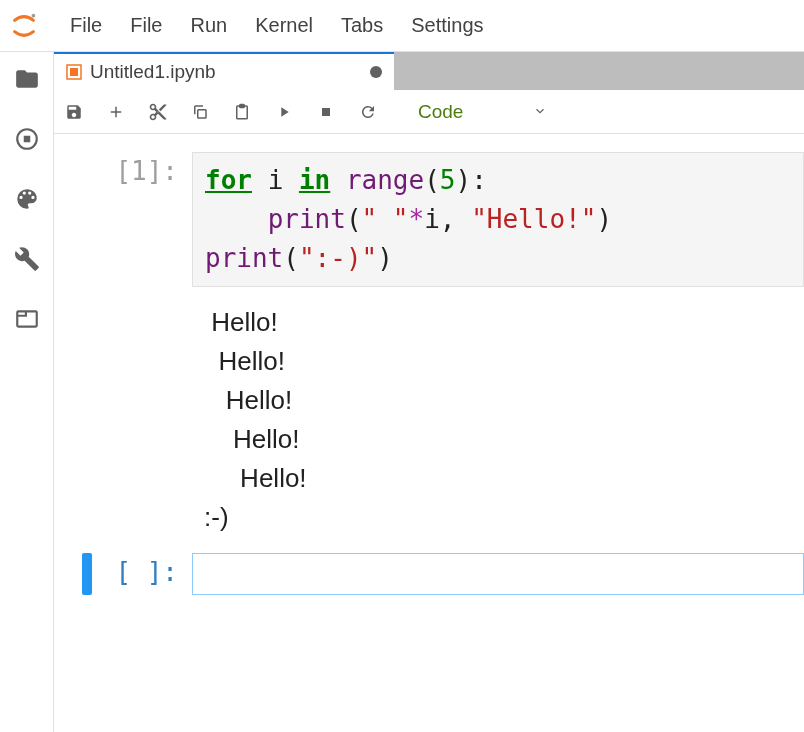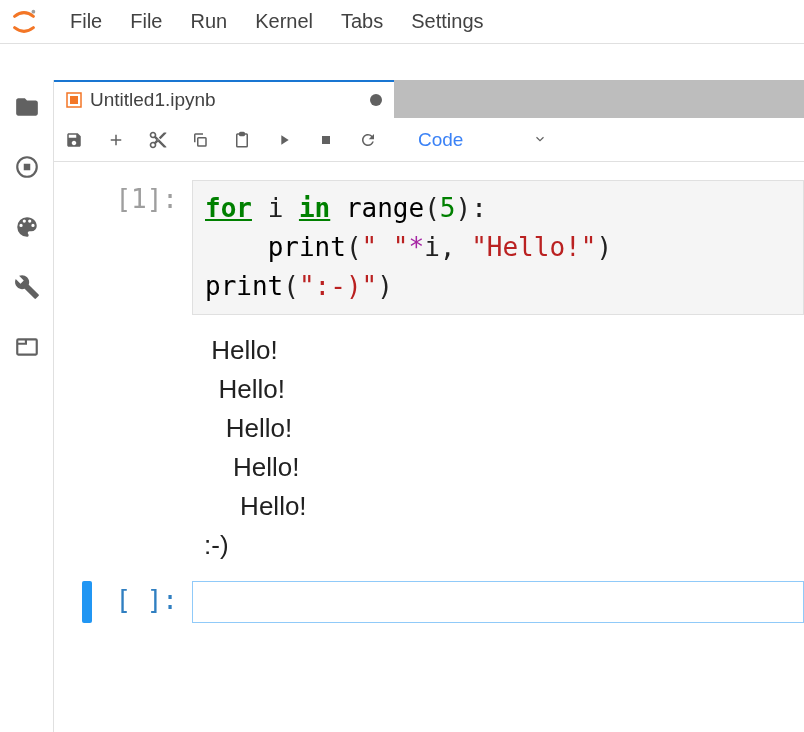--- a/index.html
+++ b/index.html
@@ -1,41 +1,41 @@
 <!DOCTYPE html>
 <html><head>
 <meta charset="utf-8">
 <style>
 * { box-sizing: border-box; margin: 0; padding: 0; }
 body { font-family: -apple-system, BlinkMacSystemFont, "Segoe UI", Helvetica, Arial, sans-serif; font-size: 14px; color: #212121; background: #fff; width: 804px; height: 732px; overflow: hidden; display: flex; flex-direction: column; }
-.menubar { display: flex; align-items: center; height: 44px; padding: 0 8px; border-bottom: 1px solid #e0e0e0; }
+.menubar { display: flex; align-items: center; height: 52px; padding: 0 8px; border-bottom: 1px solid #e0e0e0; }
 .logo { width: 32px; height: 32px; margin-right: 16px; display: flex; align-items: center; justify-content: center; }
 .menu-item { padding: 6px 14px; font-size: 20px; color: #424242; cursor: pointer; }
-.body { display: flex; flex: 1; overflow: hidden; margin-top: 36px; }
+.body { display: flex; flex: 1; overflow: hidden; }
 .sidebar { width: 54px; background: #fff; border-right: 1px solid #e0e0e0; display: flex; flex-direction: column; align-items: center; padding-top: 14px; gap: 34px; }
 .side-icon { color: #616161; cursor: pointer; width: 26px; height: 26px; display: flex; align-items: center; justify-content: center; }
 .main { flex: 1; display: flex; flex-direction: column; background: #fff; }
 .tabbar { height: 38px; background: #bdbdbd; display: flex; border-bottom: 1px solid #bdbdbd; }
 .tab { background: #fff; border-top: 2px solid #1976d2; height: 38px; display: flex; align-items: center; padding: 0 12px; gap: 8px; min-width: 340px; }
 .tab-icon { width: 16px; height: 16px; }
 .tab-title { font-size: 19px; color: #424242; flex: 1; }
 .tab-dot { width: 12px; height: 12px; border-radius: 50%; background: #616161; }
 .toolbar { height: 44px; border-bottom: 1px solid #e0e0e0; display: flex; align-items: center; padding: 0 10px; gap: 22px; }
 .tool-btn { color: #616161; cursor: pointer; width: 20px; height: 20px; display: flex; align-items: center; justify-content: center; }
-.celltype { display: flex; align-items: center; gap: 70px; font-size: 19px; color: #3b82f6; margin-left: 18px; cursor: pointer; }
+.celltype { display: flex; align-items: center; gap: 70px; font-size: 19px; color: #4d7c0f; margin-left: 18px; cursor: pointer; }
 .notebook { flex: 1; padding: 14px 0 0 0; overflow: hidden; }
 .cell { display: flex; padding: 4px 0 4px 28px; }
 .prompt { width: 90px; text-align: right; font-family: "DejaVu Sans Mono", Menlo, Consolas, monospace; font-size: 26px; color: #9e9e9e; padding-right: 14px; padding-top: 4px; user-select: none; }
 .prompt.active { color: #307fc1; }
 .code-area { flex: 1; background: #f5f5f5; border: 1px solid #e0e0e0; padding: 8px 12px; font-family: "DejaVu Sans Mono", Menlo, Consolas, monospace; font-size: 26px; line-height: 1.5; white-space: pre; overflow: hidden; }
 .code-area.active { background: #fff; border: 1px solid #90caf9; min-height: 42px; }
 .output-area { flex: 1; padding: 8px 12px; font-family: Liberation Sans, sans-serif; font-size: 26px; line-height: 1.5; white-space: pre; }
 .run-indicator { width: 10px; align-self: stretch; background: #2196f3; border-radius: 2px; margin-right: 10px; }
 .kw { color: #008000; font-weight: bold; text-decoration: underline; }
-.builtin { color: #000000; }
+.builtin { color: #701a75; }
 .str { color: #ba2121; }
 .op { color: #a626a4; }
 .num { color: #008000; }
 </style>
 </head>
 <body>
 
 <div class="menubar">
   <div class="logo">
     <svg viewBox="0 0 32 32" width="30" height="30">

